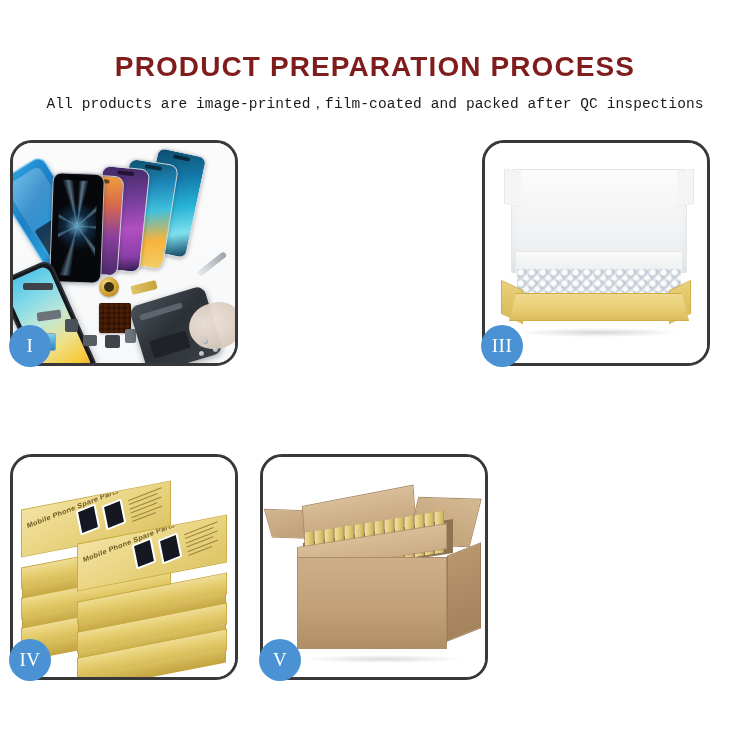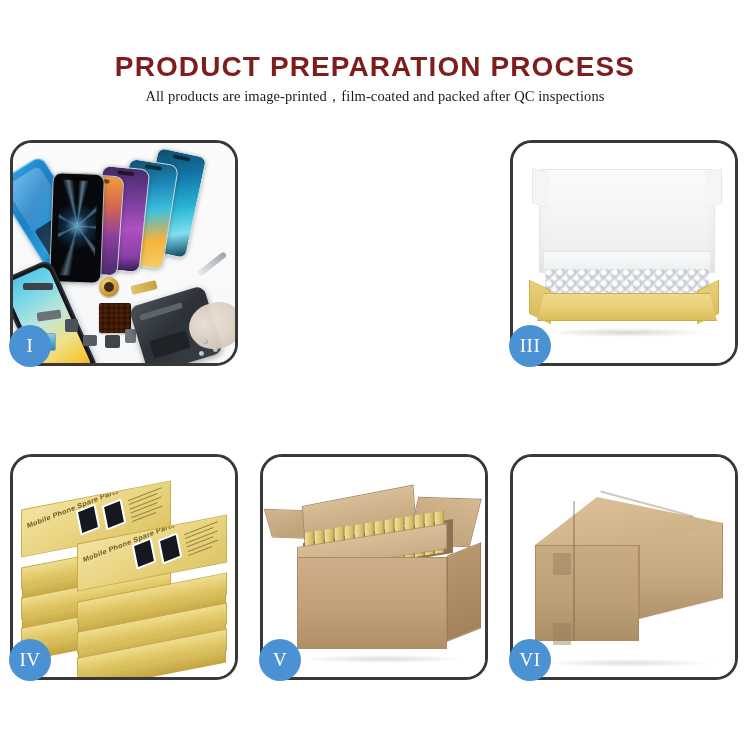--- a/index.html
+++ b/index.html
@@ -13,37 +13,37 @@
 
   
   .header { position:absolute; top:0; left:0; width:750px; text-align:center; }
   .title {
     font-family: "Liberation Sans", sans-serif;
     font-size: 28px; font-weight: 700; color:#7f1d1d;
     letter-spacing: 1.1px; margin-top: 51px;
     white-space: nowrap;
   }
   .subtitle {
-    font-family: Liberation Serif, serif;
+    font-family: Liberation Mono, monospace;
     font-size: 14.5px; font-weight: 400; color:#1a1a1a;
-    letter-spacing: .1px; margin-top: 4px; white-space: nowrap;
+    letter-spacing: .1px; margin-top: 11px; white-space: nowrap;
   }
 
   
   .grid { position:absolute; top:140px; left:10px; width:730px; }
   .row { position:relative; height:226px; }
   .row + .row { margin-top: 88px; }
   .panel {
     position:absolute; top:0; width:228px; height:226px;
     border: 3px solid #383838; border-radius: 22px;
     background:#fdfdfd; overflow:visible;
   }
   .panel.c1 { left:0; }
   .panel.c2 { left:250px; }
-  .panel.c3 { left:500px;text-decoration:underline; }
+  .panel.c3 { left:472px;text-decoration:underline; }
   .panel-inner {
     position:absolute; inset:0; border-radius:19px; overflow:hidden;
     background:#fcfcfc;
   }
   .badge {
     position:absolute; left:-4px; bottom:-4px;
     width:42px; height:42px; border-radius:50%;
     background:#4a92d4; color:#fff;
     font-family:"Liberation Serif", serif;
     font-size:19px; line-height:42px; text-align:center;
@@ -540,29 +540,16 @@
               <i style="left:130px"></i>
           </div>
           <div class="cv-top"></div>
           <div class="cv-side"></div>
           <div class="cv-body"></div>
           <div class="cv-shadow"></div>
         </div>
         <div class="badge">V</div>
       </div>
 
-      <div class="panel c3">
-        <div class="panel-inner p6">
-          <div class="sc-top"></div>
-          <div class="sc-right"></div>
-          <div class="sc-front"></div>
-          <div class="sc-seam"></div>
-          <div class="sc-seam2"></div>
-          <div class="tape t1"></div>
-          <div class="tape t2"></div>
-          <div class="sc-shadow"></div>
-        </div>
-        <div class="badge">VI</div>
-      </div>
 
     </div>
   </div>
 </div>
 
 </body></html>

